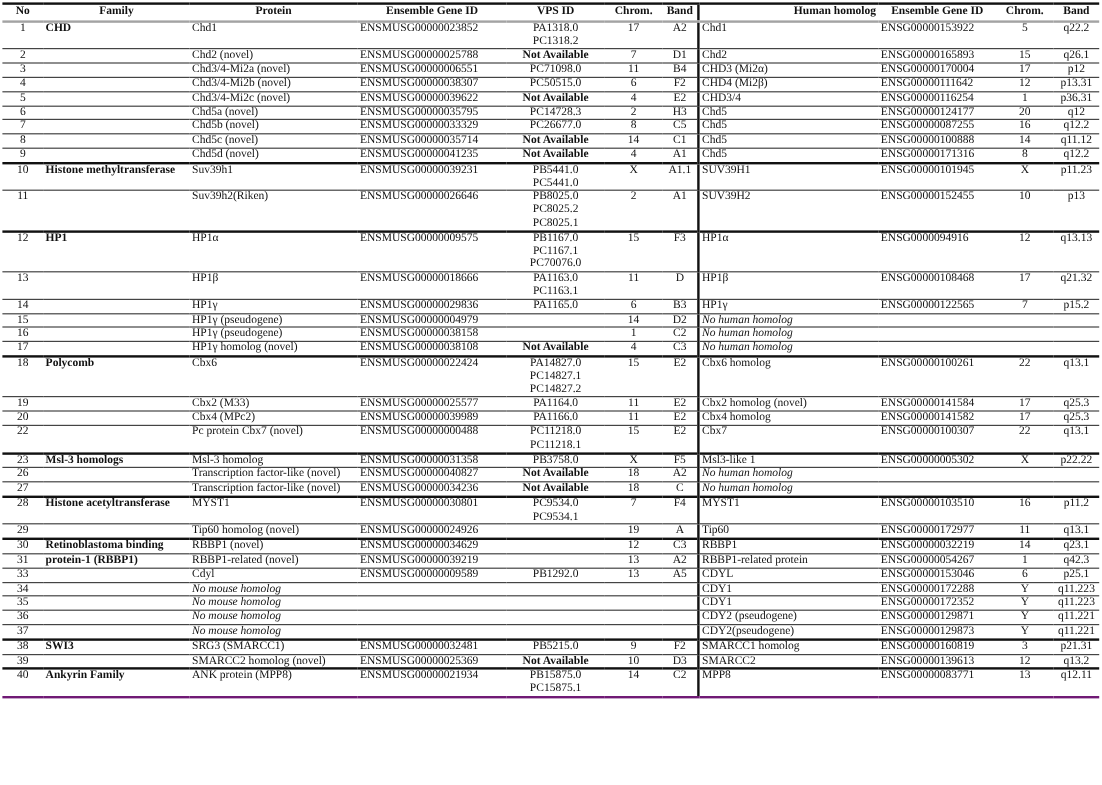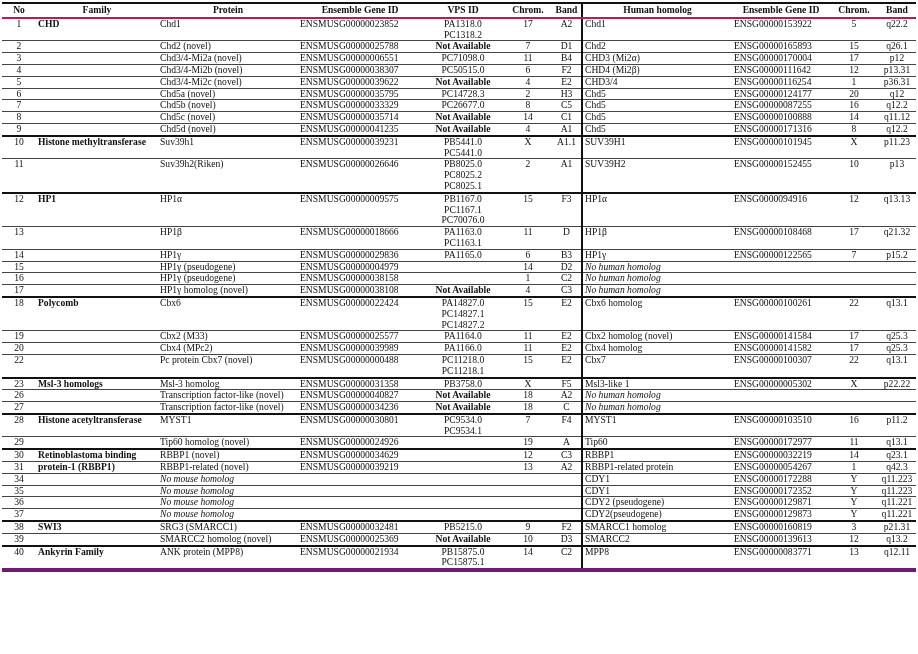--- a/index.html
+++ b/index.html
@@ -1,28 +1,28 @@
 <!DOCTYPE html>
 <html><head>
 <meta charset="utf-8">
 <style>
   html, body { margin: 0; padding: 0; background: #ffffff; }
   body { width: 918px; height: 654px; overflow: hidden; font-family: "Liberation Serif", "DejaVu Serif", serif; color: #111; }
   table { border-collapse: collapse; width: 914px; margin: 2px 2px 0 2px; font-size: 9.6px; line-height: 10.8px; table-layout: fixed; }
-  th { font-weight: bold; text-align: center; padding: 1px 2px; border-top: 2px solid #111; border-bottom: 2px solid #be185d; white-space: nowrap; }
-  th.left { text-align: center; }
+  th { font-weight: bold; text-align: center; padding: 1px 2px; border-top: 2px solid #111; border-bottom: 2px solid #a3a3a3; white-space: nowrap; }
+  th.left { text-align: right; }
   td { padding: 0 2px; vertical-align: top; white-space: nowrap; border-bottom: 1px solid #444; }
   tr.grp-start td { border-top: 2px solid #111; }
   td.no { text-align: center; }
   td.fam { font-weight: bold; white-space: normal; line-height: 10.8px; }
   td.ctr { text-align: center; }
   td.bold { font-weight: bold; }
   td.ital { font-style: italic; }
   .divider { border-left: 2px solid #111; }
-  tr:last-child td { border-bottom: 4px solid #701a75; }
+  tr:last-child td { border-bottom: 2px solid #701a75; }
   .line { display: block; }
 </style>
 </head>
 <body>
 
 <table>
   <colgroup>
     <col style="width:34px">
     <col style="width:122px">
     <col style="width:140px">
@@ -476,20 +476,35 @@
           <span class="line"></span>
         </td>
         <td class="ctr">13</td>
         <td class="ctr">A2</td>
         <td class="divider">RBBP1-related protein</td>
         <td>ENSG00000054267</td>
         <td class="ctr">1</td>
         <td class="ctr">q42.3</td>
       </tr>
       <tr>
+        <td class="no">33</td>
+        <td class="fam"></td>
+        <td>Cdyl</td>
+        <td>ENSMUSG00000009589</td>
+        <td class="ctr">
+          <span class="line">PB1292.0</span>
+        </td>
+        <td class="ctr">13</td>
+        <td class="ctr">A5</td>
+        <td class="divider">CDYL</td>
+        <td>ENSG00000153046</td>
+        <td class="ctr">6</td>
+        <td class="ctr">p25.1</td>
+      </tr>
+      <tr>
         <td class="no">34</td>
         <td class="fam"></td>
         <td class="ital">No mouse homolog</td>
         <td></td>
         <td class="ctr">
           <span class="line"></span>
         </td>
         <td class="ctr"></td>
         <td class="ctr"></td>
         <td class="divider">CDY1</td>

